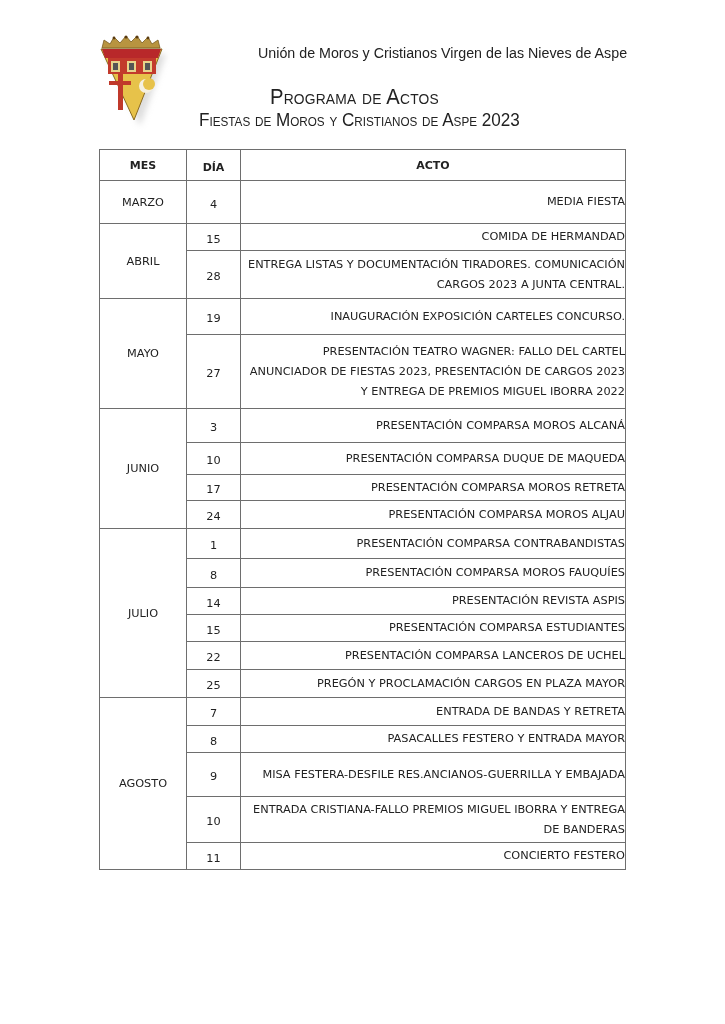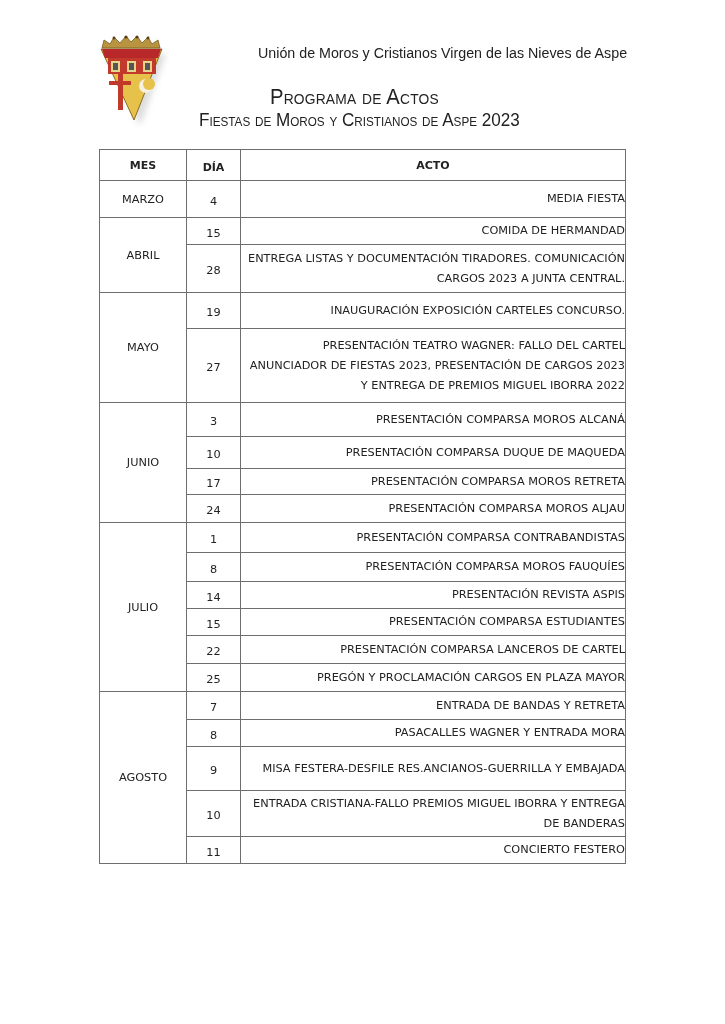--- a/index.html
+++ b/index.html
@@ -59,21 +59,21 @@
 
 <table class="prog">
   <thead>
     <tr>
       <th class="c-mes">MES</th>
       <th class="c-dia" style="padding-top:0">DÍA</th>
       <th>ACTO</th>
     </tr>
   </thead>
   <tbody id="tbody">
-      <tr style="height: 37px;">
+      <tr style="height: 43px;">
         <td class="c-mes" rowspan="1">MARZO</td>
         <td class="c-dia">4</td>
         <td class="c-acto">MEDIA FIESTA</td>
       </tr>
       <tr style="height: 27px;">
         <td class="c-mes" rowspan="2">ABRIL</td>
         <td class="c-dia">15</td>
         <td class="c-acto">COMIDA DE HERMANDAD</td>
       </tr>
       <tr style="height: 48px;">
@@ -118,34 +118,34 @@
       <tr style="height: 27px;">
         <td class="c-dia">14</td>
         <td class="c-acto">PRESENTACIÓN REVISTA ASPIS</td>
       </tr>
       <tr style="height: 27px;">
         <td class="c-dia">15</td>
         <td class="c-acto">PRESENTACIÓN COMPARSA ESTUDIANTES</td>
       </tr>
       <tr style="height: 28px;">
         <td class="c-dia">22</td>
-        <td class="c-acto">PRESENTACIÓN COMPARSA LANCEROS DE CARTEL</td>
+        <td class="c-acto">PRESENTACIÓN COMPARSA LANCEROS DE UCHEL</td>
       </tr>
       <tr style="height: 28px;">
         <td class="c-dia">25</td>
         <td class="c-acto">PREGÓN Y PROCLAMACIÓN CARGOS EN PLAZA MAYOR</td>
       </tr>
       <tr style="height: 28px;">
         <td class="c-mes" rowspan="5">AGOSTO</td>
         <td class="c-dia">7</td>
         <td class="c-acto">ENTRADA DE BANDAS Y RETRETA</td>
       </tr>
       <tr style="height: 27px;">
         <td class="c-dia">8</td>
-        <td class="c-acto">PASACALLES WAGNER Y ENTRADA MORA</td>
+        <td class="c-acto">PASACALLES FESTERO Y ENTRADA MAYOR</td>
       </tr>
       <tr style="height: 44px;">
         <td class="c-dia">9</td>
         <td class="c-acto">MISA FESTERA-DESFILE RES.ANCIANOS-GUERRILLA Y EMBAJADA</td>
       </tr>
       <tr style="height: 46px;">
         <td class="c-dia">10</td>
         <td class="c-acto">ENTRADA CRISTIANA-FALLO PREMIOS MIGUEL IBORRA  Y ENTREGA DE BANDERAS</td>
       </tr>
       <tr style="height: 27px;">

